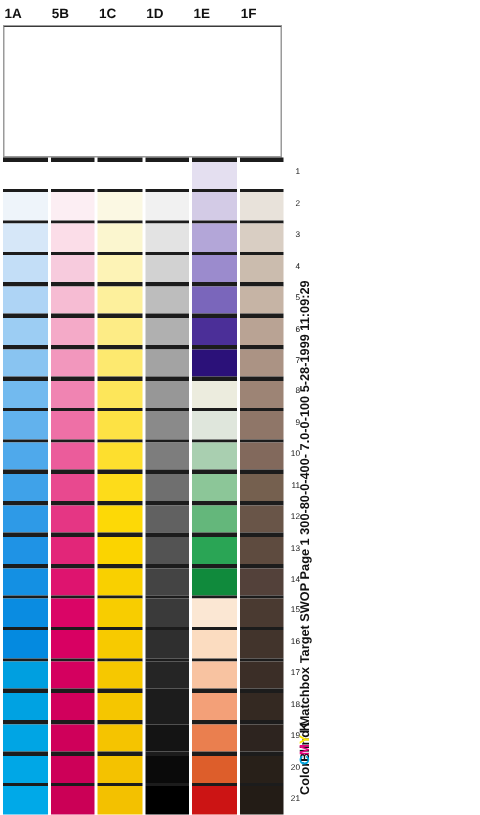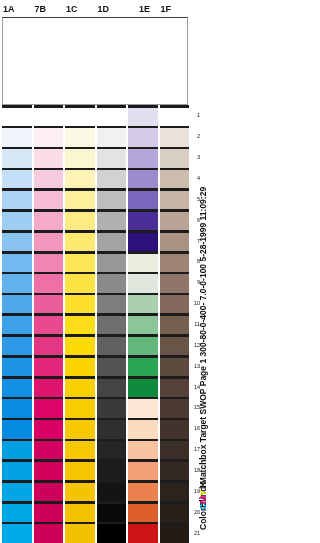--- a/index.html
+++ b/index.html
@@ -42,24 +42,24 @@
       transform:rotate(-90deg) translate(-58px,0);
       white-space:nowrap;font-size:9px;font-weight:bold;line-height:11px;}
 </style>
 </head>
 <body>
 
 <div id="root">
 
   <div id="header">
       <span class="hlabel" style="left: 3px;">1A</span>
-      <span class="hlabel" style="left: 34.5px;">7B</span>
+      <span class="hlabel" style="left: 34.5px;">5B</span>
       <span class="hlabel" style="left: 66px;">1C</span>
       <span class="hlabel" style="left: 97.5px;">1D</span>
-      <span class="hlabel" style="left: 139px;">1E</span>
+      <span class="hlabel" style="left: 129px;">1E</span>
       <span class="hlabel" style="left: 160.5px;">1F</span>
     </div>
 
   <div id="topbox"></div>
 
   <div id="grid">
       <div class="prow" style="height: 20.8571px;">
         <div class="bar">
           <div class="bseg" style="left: 2px; width: 29.5px; background: rgb(28, 28, 28);"></div>
           <div class="bseg" style="left: 33.5px; width: 29.5px; background: rgb(28, 28, 28);"></div>

